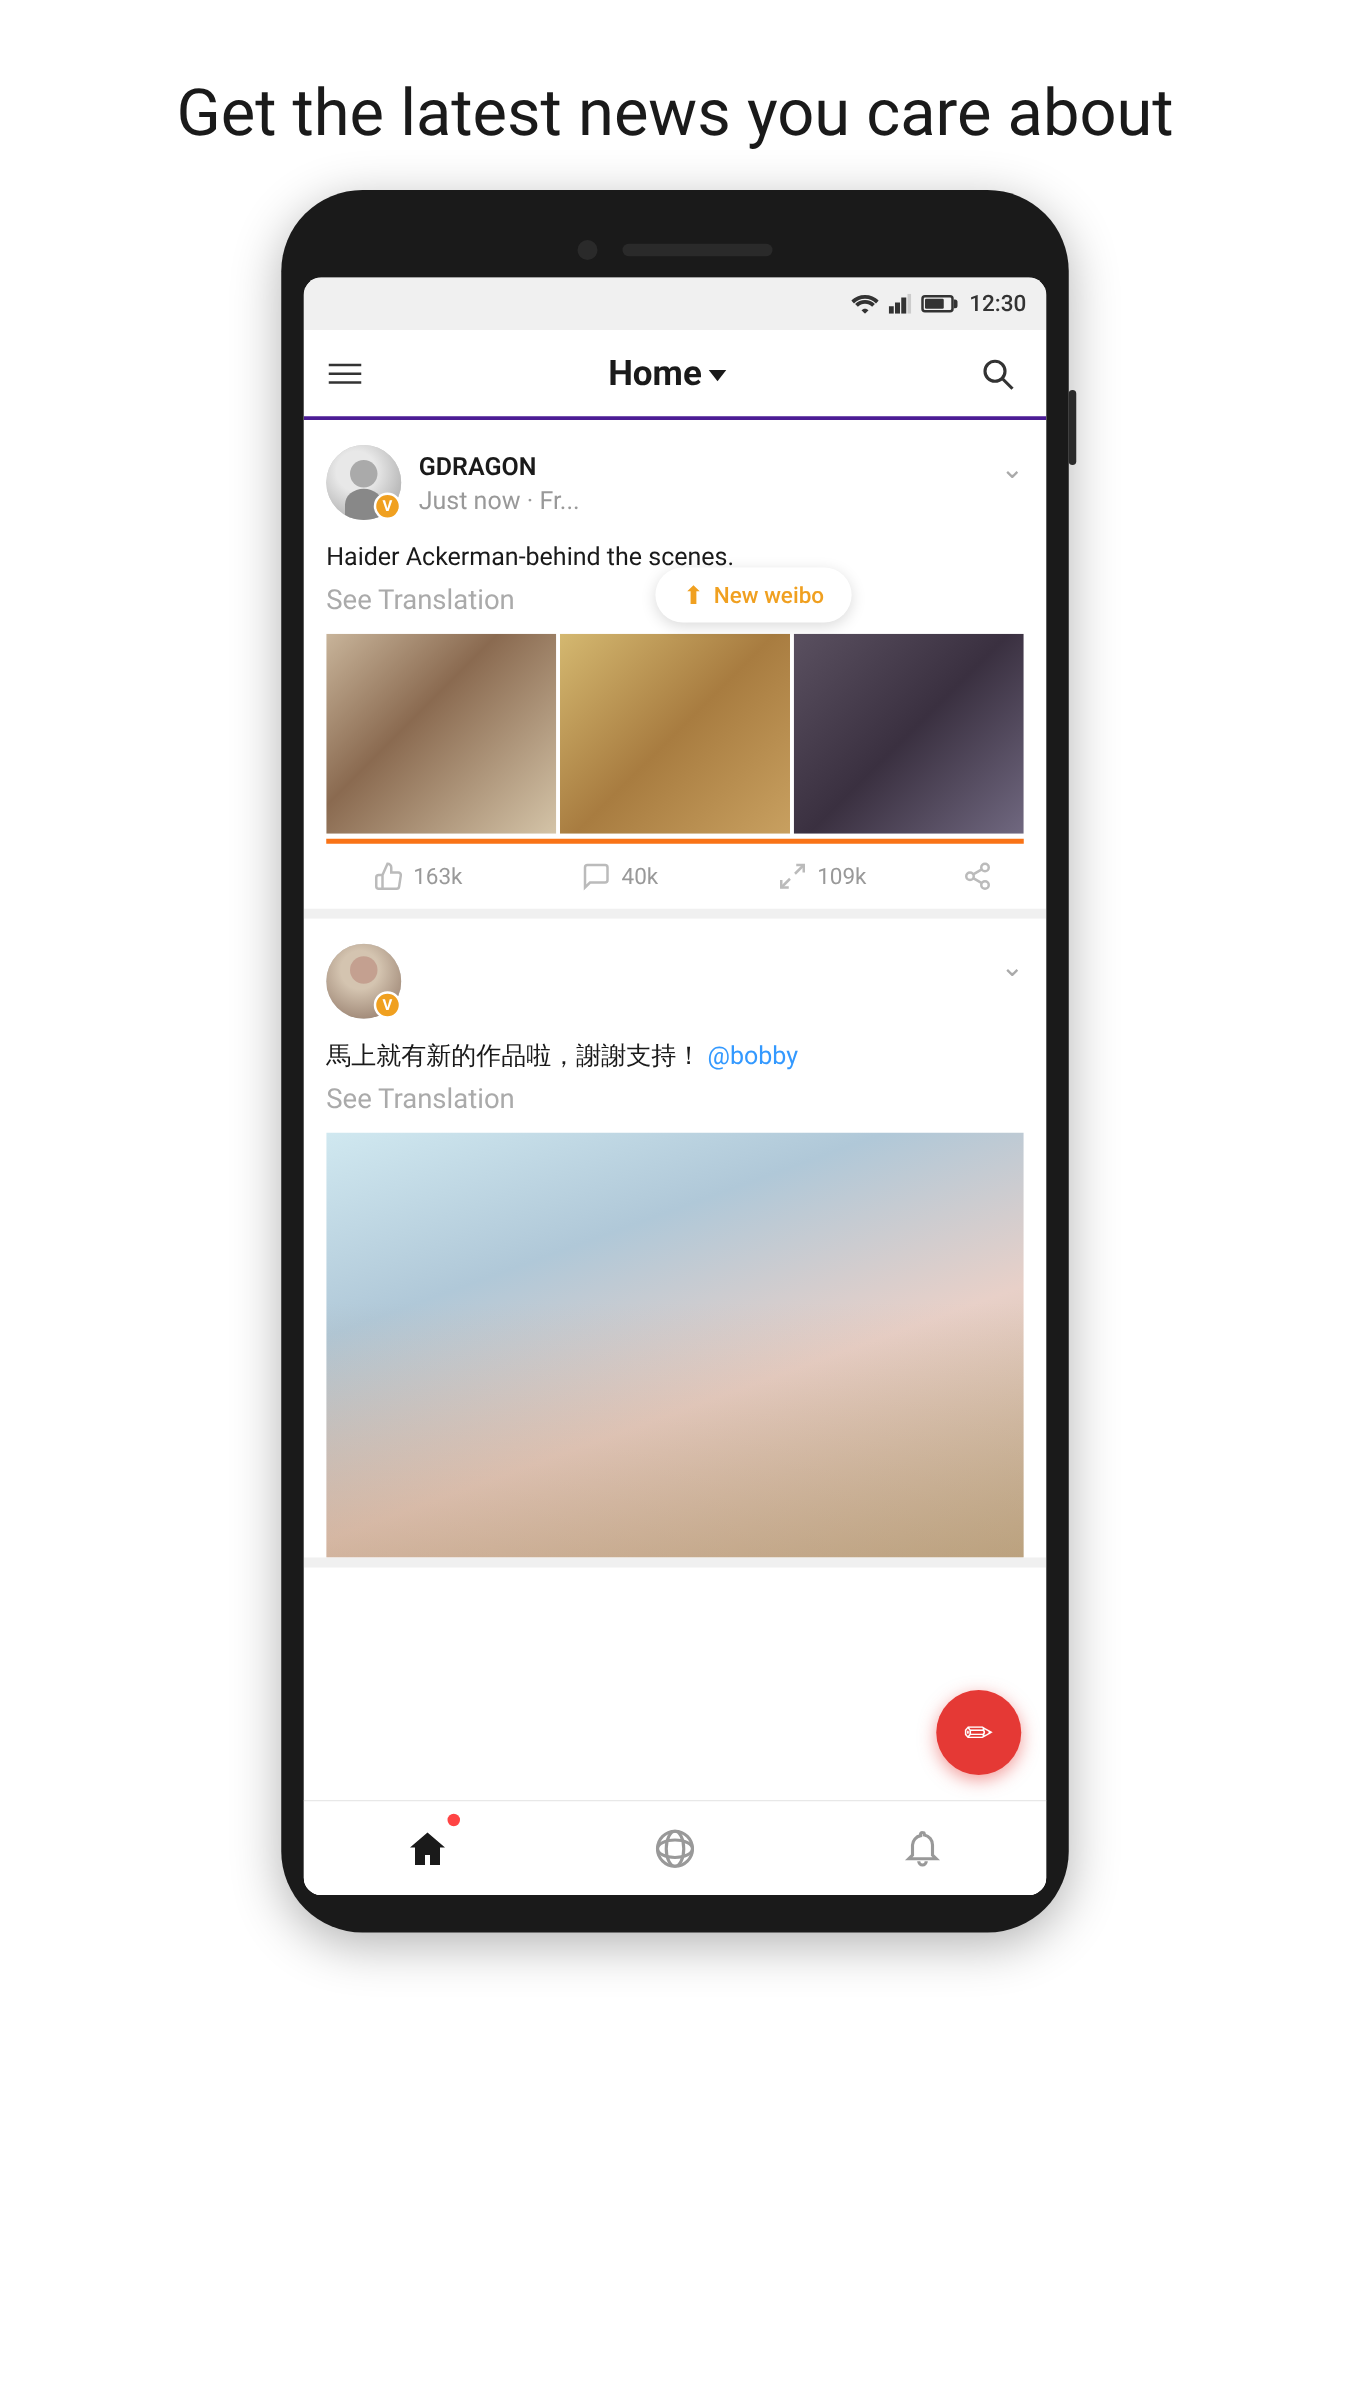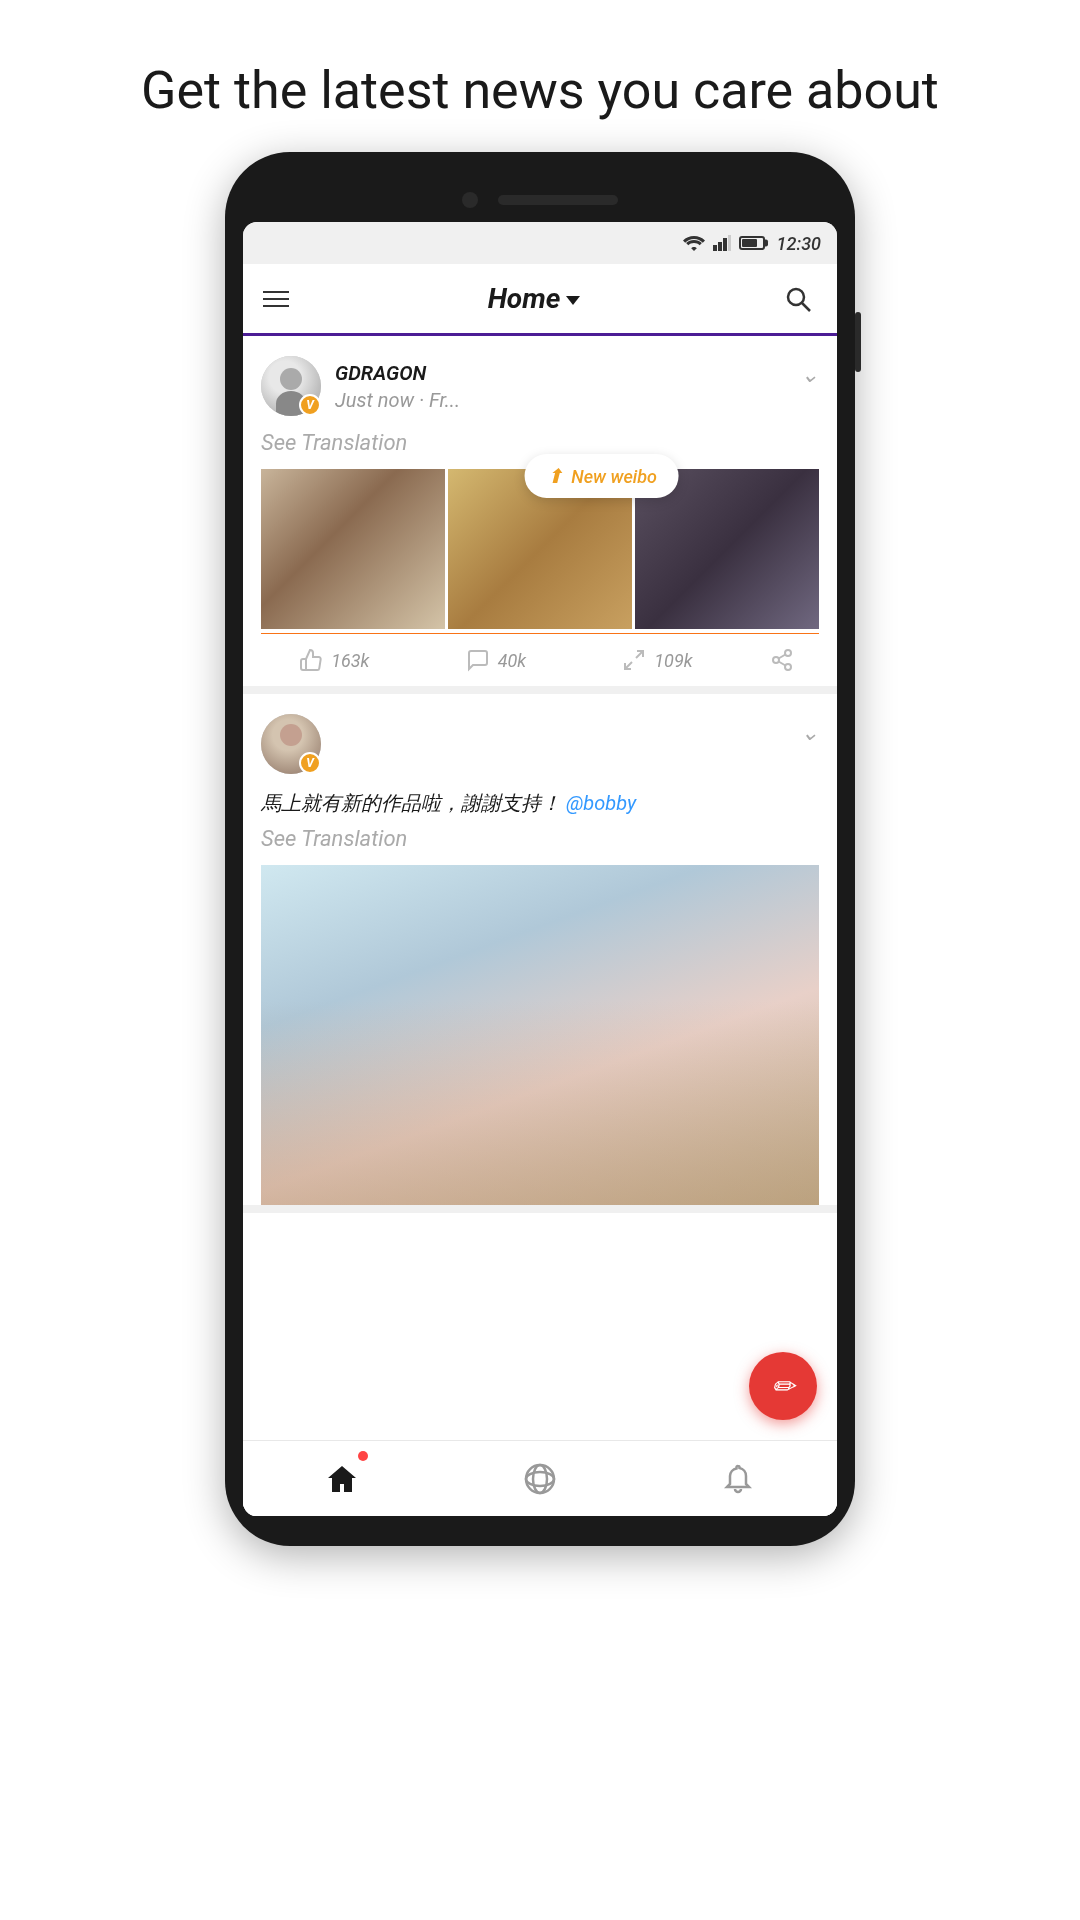--- a/index.html
+++ b/index.html
@@ -24,21 +24,20 @@
 
     
     .phone-frame {
       position: relative;
       width: 630px;
       margin: 0 auto;
       background: #1a1a1a;
       border-radius: 65px;
       padding: 30px 18px;
       box-shadow: 0 10px 40px rgba(0,0,0,0.3);
-      font-style: italic;
     }
 
     .phone-notch-area {
       display: flex;
       justify-content: center;
       align-items: center;
       padding: 10px 0 14px;
       gap: 20px;
     }
 
@@ -401,21 +400,21 @@
       right: 0;
       height: 60%;
       background: linear-gradient(to top, rgba(180,140,100,0.4), transparent);
     }
 
     
     .action-bar {
       display: flex;
       align-items: center;
       padding: 14px 0;
-      border-top: 1px solid #f97316;
+      border-top: 4px solid #f97316;
       margin-top: 4px;
       gap: 15px;
     }
 
     .action-btn {
       display: flex;
       align-items: center;
       gap: 8px;
       flex: 1;
       justify-content: center;
@@ -576,20 +575,21 @@
               </div>
             </div>
             <div>
               <div class="user-name-row">GDRAGON</div>
               <div class="user-meta">Just now · Fr...</div>
             </div>
           </div>
           <div class="chevron-down">⌄</div>
         </div>
 
+        <div class="post-text">Haider Ackerman-behind the scenes.</div>
         <div class="see-translation">See Translation</div>
 
         <div class="photo-grid-3">
           <div class="photo-cell">
             <div class="photo-placeholder photo-1"></div>
           </div>
           <div class="photo-cell">
             <div class="photo-placeholder photo-2"></div>
           </div>
           <div class="photo-cell">

